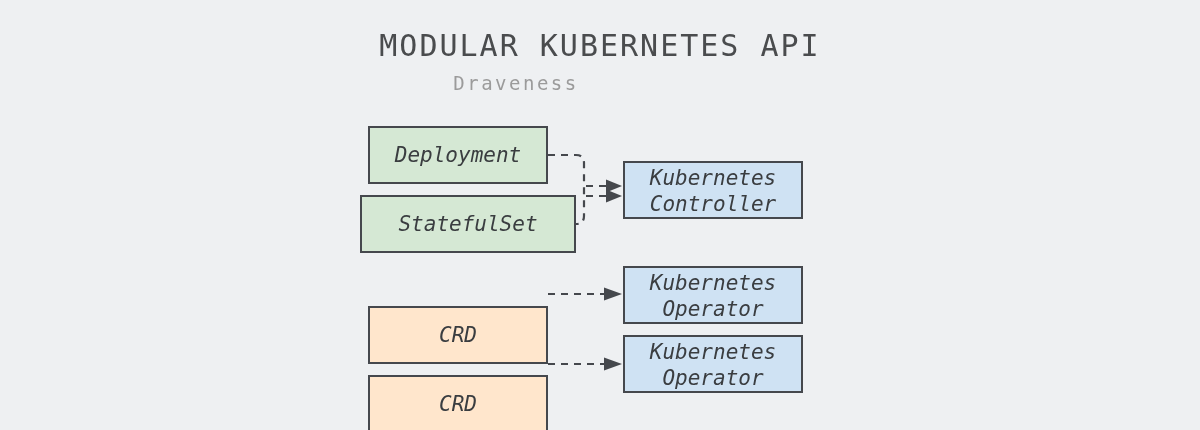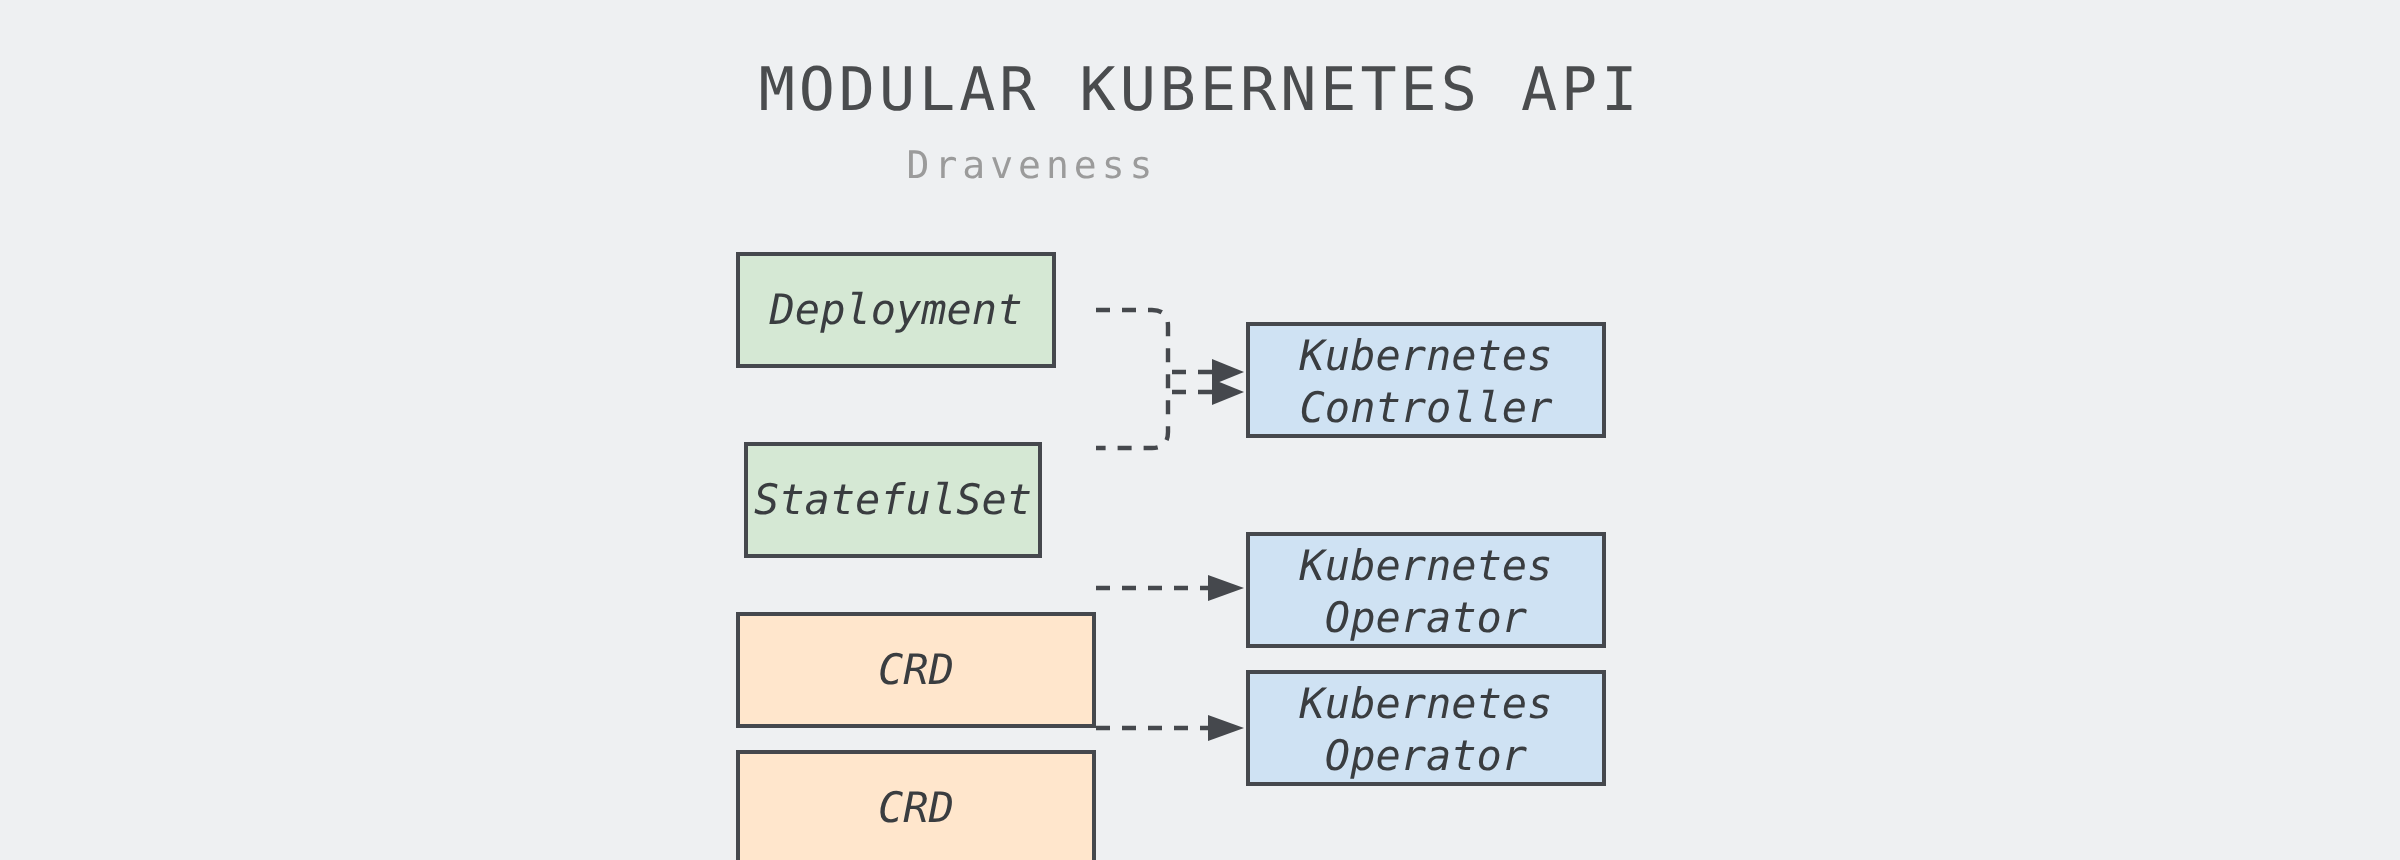--- a/index.html
+++ b/index.html
@@ -72,22 +72,22 @@
     stroke: var(--arrow, #45484d);
     stroke-width: 2.2;
     stroke-dasharray: 7 6;
   }
   .edge-head {
     fill: var(--arrow, #45484d);
     stroke: none;
   }
 
   
-  .pos-deployment  { left: 368px; top: 126px; width: 160px; height: 58px; }
-  .pos-statefulset { left: 372px; top: 195px; width: 149px; height: 58px; margin-top: 26px; }
+  .pos-deployment  { left: 368px; top: 126px; width: 180px; height: 58px; }
+  .pos-statefulset { left: 360px; top: 195px; width: 216px; height: 58px; }
   .pos-crd1        { left: 368px; top: 266px; width: 180px; height: 58px; }
   .pos-crd2        { left: 368px; top: 335px; width: 180px; height: 58px; }
   .pos-controller  { left: 623px; top: 161px; width: 180px; height: 58px; }
   .pos-operator1   { left: 623px; top: 266px; width: 180px; height: 58px; }
   .pos-operator2   { left: 623px; top: 335px; width: 180px; height: 58px; }
 </style>
 </head>
 <body>
 
 <div class="stage">

